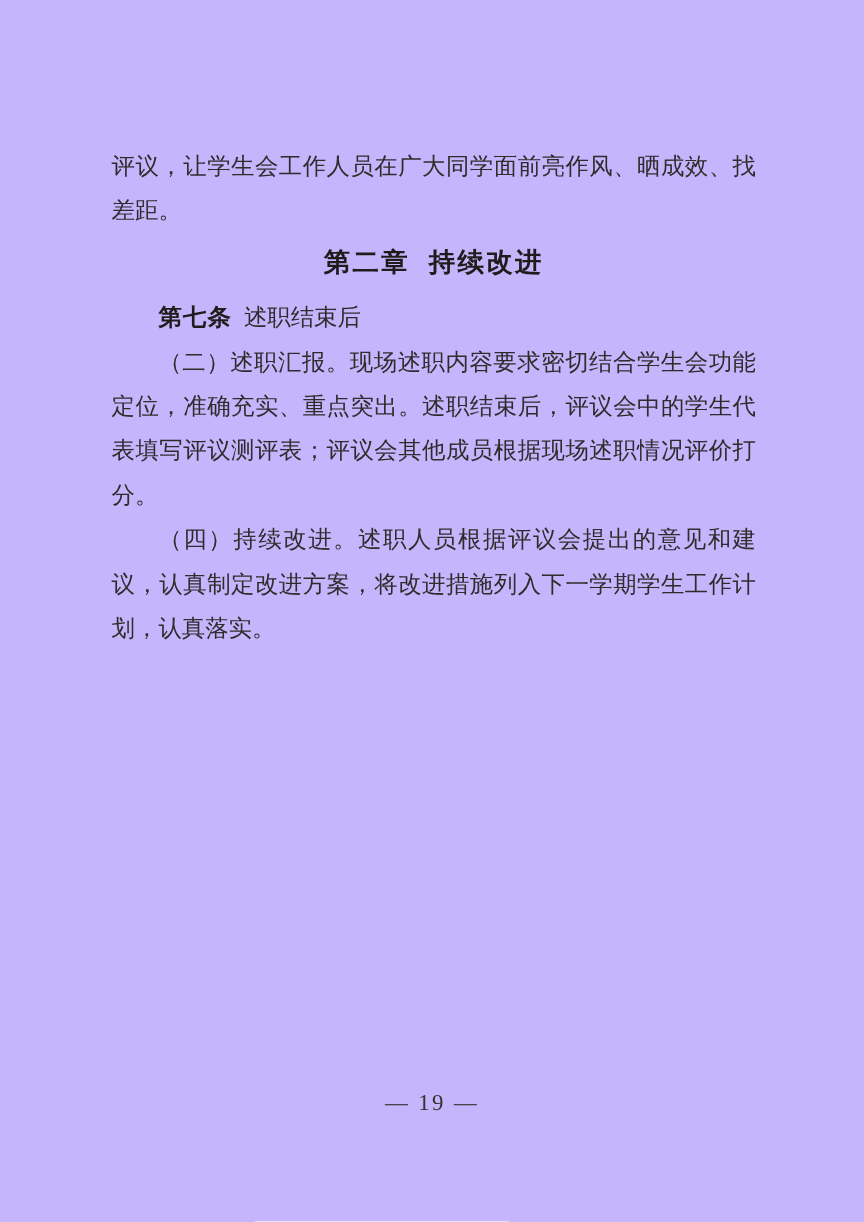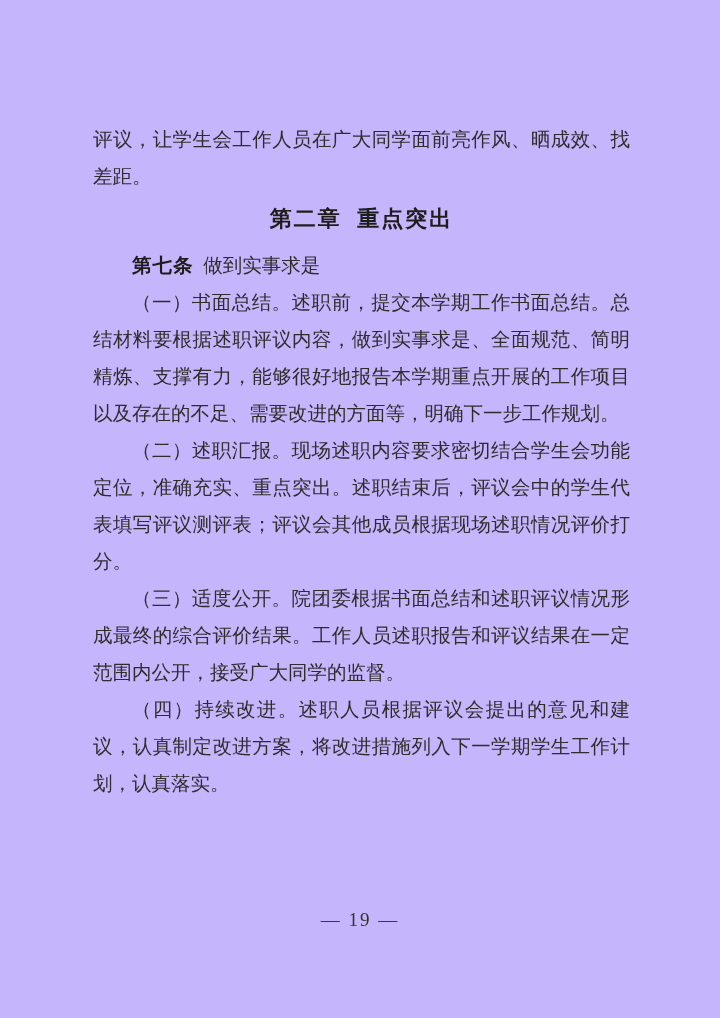--- a/index.html
+++ b/index.html
@@ -70,29 +70,27 @@
   }
 </style>
 </head>
 <body>
 
 <div class="page">
   <div class="content">
 
     <p class="body">评议，让学生会工作人员在广大同学面前亮作风、晒成效、找差距。</p>
 
-    <h2 class="chapter"><span class="chapter-number">第二章</span><span>重点突出</span></h2>
+    <h2 class="chapter"><span class="chapter-number">第二章</span><span>持续改进</span></h2>
 
 
-    <p class="body indent"><span class="article-label">第七条</span><span>做到实事求是</span></p>
+    <p class="body indent"><span class="article-label">第七条</span><span>述职结束后</span></p>
 
-    <p class="body indent">（一）书面总结。述职前，提交本学期工作书面总结。总结材料要根据述职评议内容，做到实事求是、全面规范、简明精炼、支撑有力，能够很好地报告本学期重点开展的工作项目以及存在的不足、需要改进的方面等，明确下一步工作规划。</p>
 
     <p class="body indent item">（二）述职汇报。现场述职内容要求密切结合学生会功能定位，准确充实、重点突出。述职结束后，评议会中的学生代表填写评议测评表；评议会其他成员根据现场述职情况评价打分。</p>
 
-    <p class="body indent item">（三）适度公开。院团委根据书面总结和述职评议情况形成最终的综合评价结果。工作人员述职报告和评议结果在一定范围内公开，接受广大同学的监督。</p>
 
     <p class="body indent item">（四）持续改进。述职人员根据评议会提出的意见和建议，认真制定改进方案，将改进措施列入下一学期学生工作计划，认真落实。</p>
 
   </div>
 
   <div class="page-footer">— 19 —</div>
 </div>
 
 </body></html>

